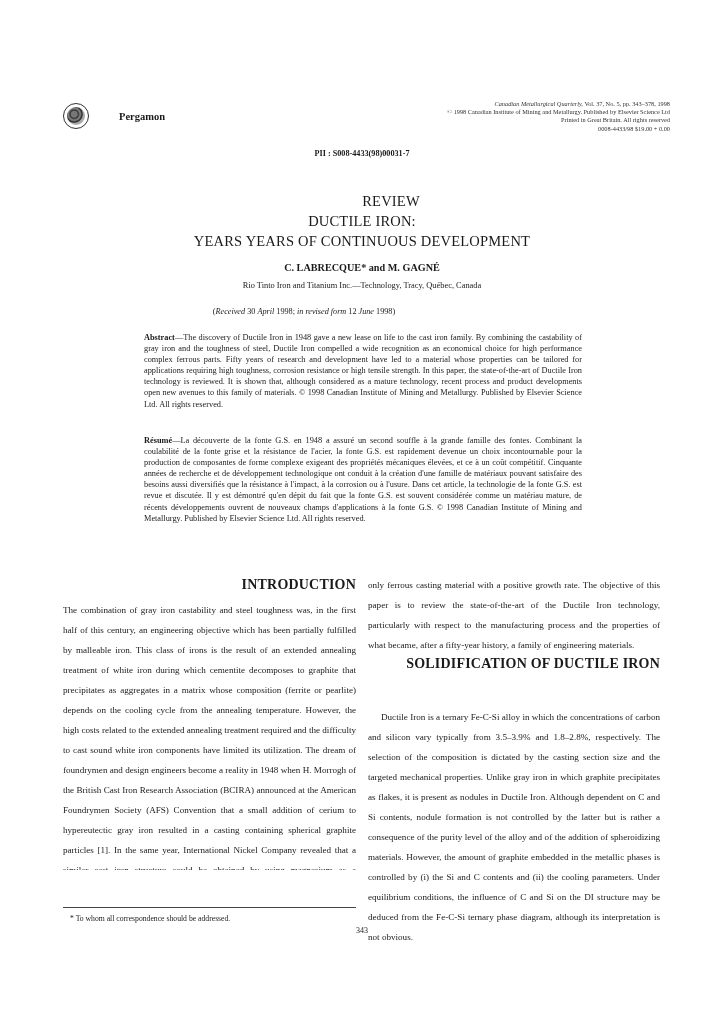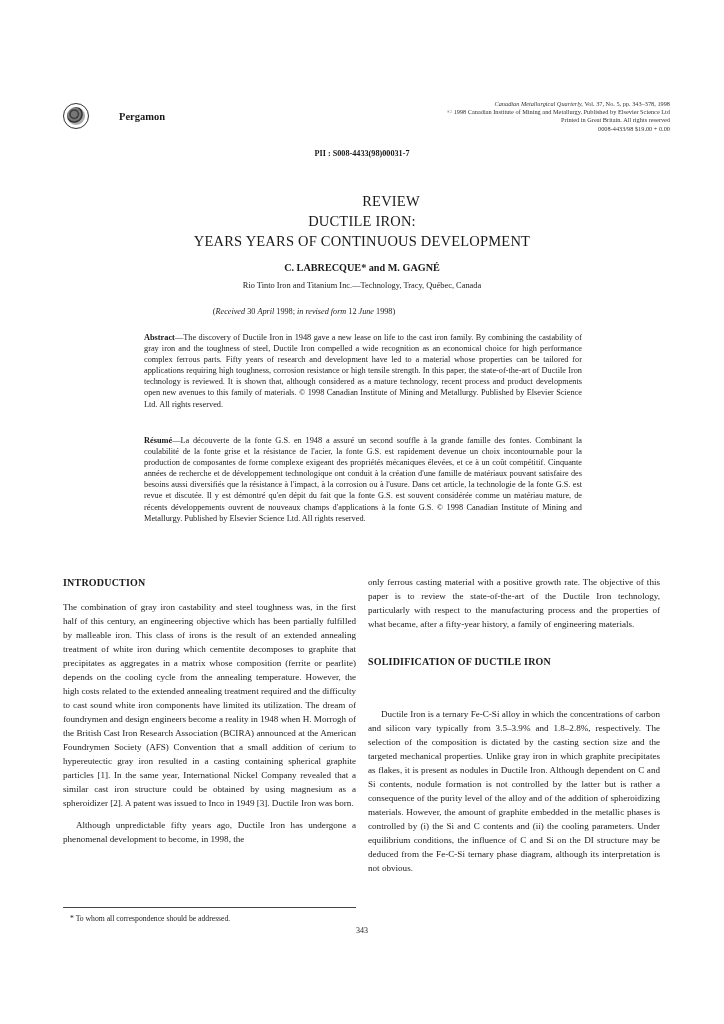--- a/index.html
+++ b/index.html
@@ -14,24 +14,24 @@
   .journal { right: 54px; top: 100px; text-align: right; font-size: 6.3px; line-height: 8.2px; color: #333; }
   .journal .it { font-style: italic; }
   .pii { left: 0; width: 724px; top: 149px; text-align: center; font-size: 8.2px; font-weight: bold; }
   .title { left: 0; width: 724px; text-align: center; font-size: 14.5px; letter-spacing: 0.2px; }
   .authors { left: 0; width: 724px; top: 262px; text-align: center; font-size: 10.2px; font-weight: bold; }
   .affil { left: 0; width: 724px; top: 281px; text-align: center; font-size: 8.4px; }
   .received { left: 0; width: 608px; top: 307px; text-align: center; font-size: 8.2px; }
   .received i { font-style: italic; }
   .abstract { left: 144px; width: 438px; font-size: 8.3px; line-height: 11.1px; text-align: justify; }
   .abstract b { font-weight: bold; }
-  .col { font-size: 9.1px; line-height: 14px; text-align: justify; }
+  .col { font-size: 9.1px; line-height: 20px; text-align: justify; }
   .left-col { left: 63px; width: 293px; }
   .right-col { left: 368px; width: 292px; }
-  .head { font-size: 10px; font-weight: bold; text-align: left; letter-spacing: 0.2px; }
+  .head { font-size: 14px; font-weight: bold; text-align: right; letter-spacing: 0.2px; }
   p { margin: 0; }
   .indent { text-indent: 13px; margin-top: 8px; }
   .rule { left: 63px; top: 907px; width: 293px; height: 0; border-top: 1px solid #444; }
   .footnote { left: 70px; top: 914px; font-size: 7.7px; }
   .pageno { left: 0; width: 724px; top: 926px; text-align: center; font-size: 8px; }
 </style>
 </head>
 <body>
 
 <div class="abs logo">

